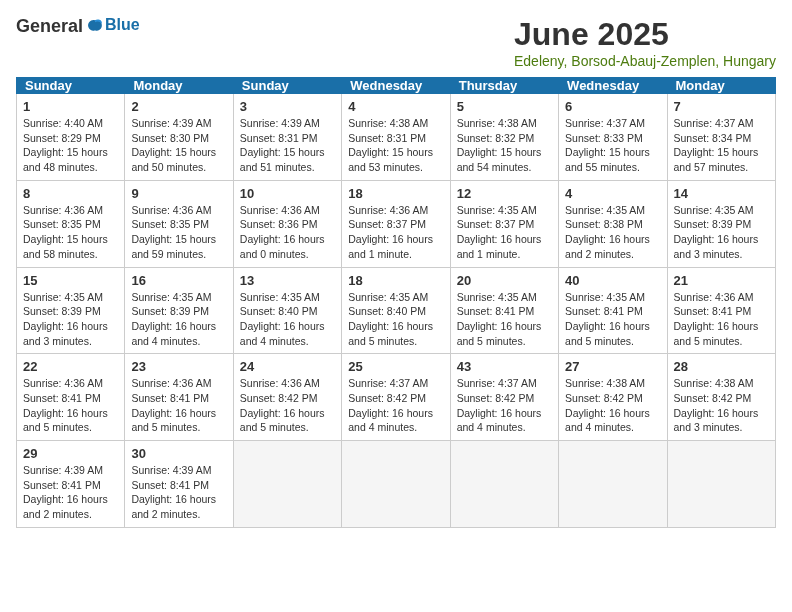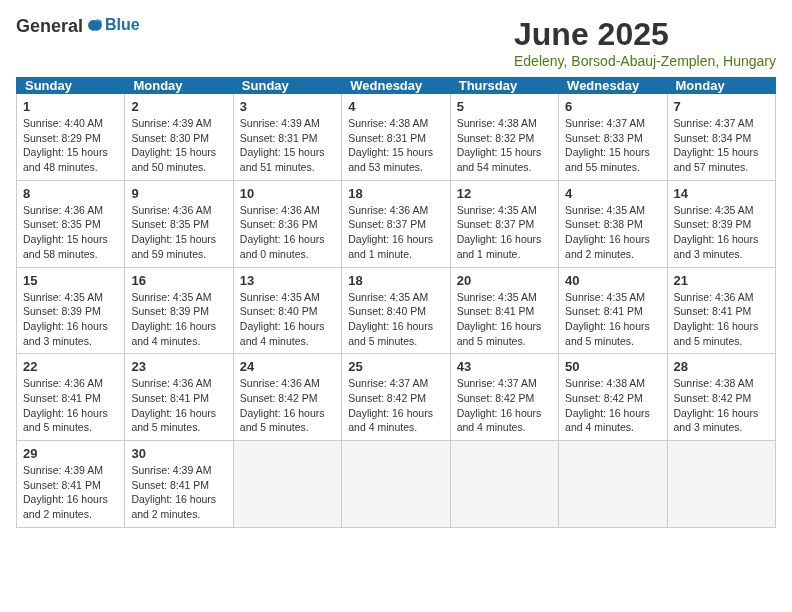--- a/index.html
+++ b/index.html
@@ -228,21 +228,21 @@
         </td>
         <td>
           <span class="day-number">25</span>
           <div class="day-info">Sunrise: 4:37 AM<br>Sunset: 8:42 PM<br>Daylight: 16 hours<br>and 4 minutes.</div>
         </td>
         <td>
           <span class="day-number">43</span>
           <div class="day-info">Sunrise: 4:37 AM<br>Sunset: 8:42 PM<br>Daylight: 16 hours<br>and 4 minutes.</div>
         </td>
         <td>
-          <span class="day-number">50</span>
+          <span class="day-number">27</span>
           <div class="day-info">Sunrise: 4:38 AM<br>Sunset: 8:42 PM<br>Daylight: 16 hours<br>and 4 minutes.</div>
         </td>
         <td>
           <span class="day-number">28</span>
           <div class="day-info">Sunrise: 4:38 AM<br>Sunset: 8:42 PM<br>Daylight: 16 hours<br>and 3 minutes.</div>
         </td>
       </tr>
       <tr>
         <td>
           <span class="day-number">29</span>

